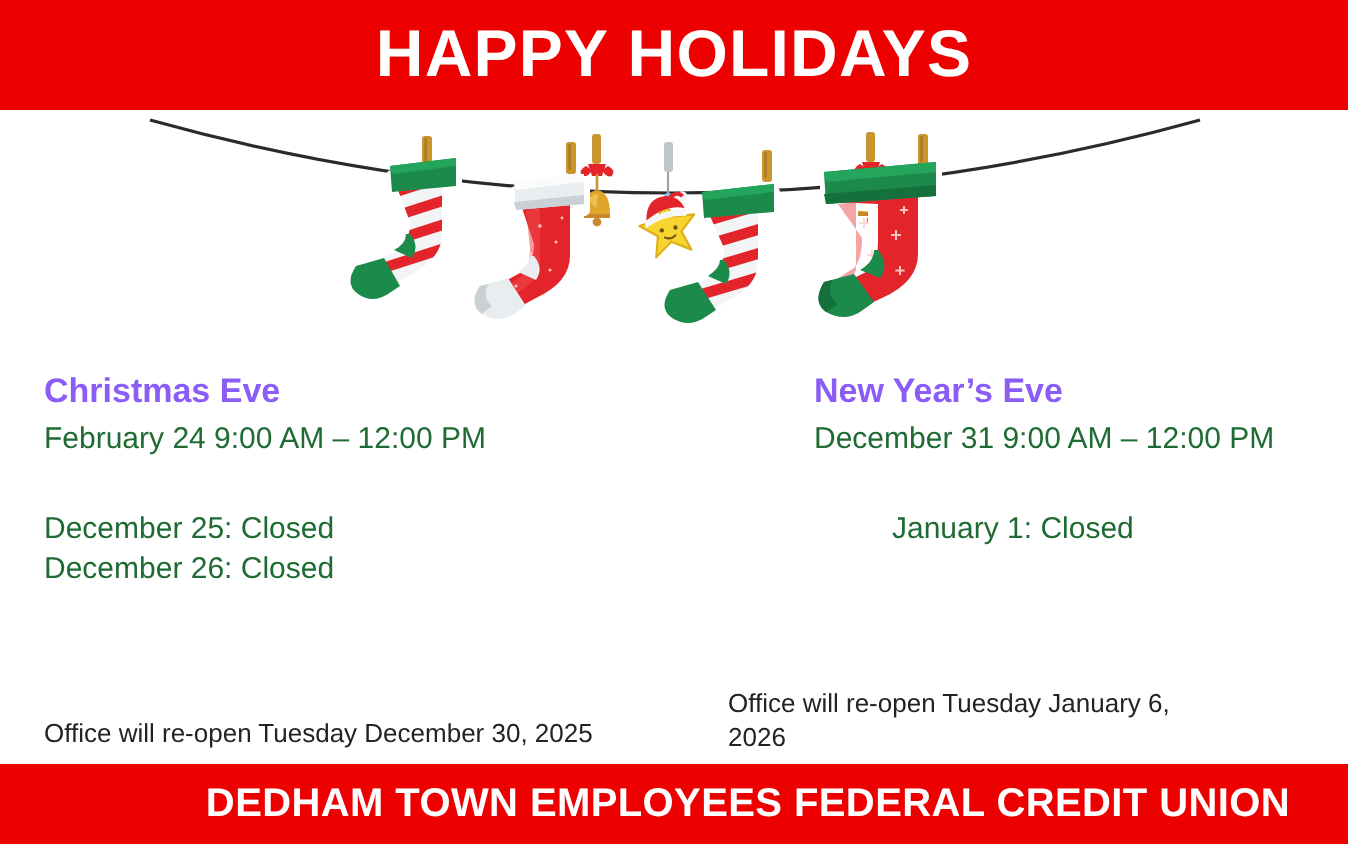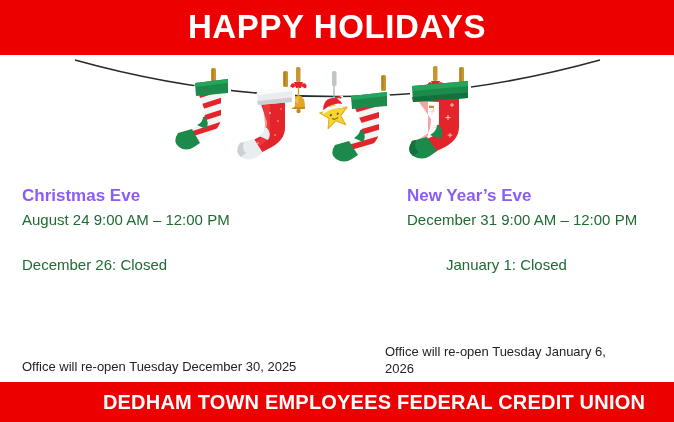--- a/index.html
+++ b/index.html
@@ -88,21 +88,21 @@
 
   .reopen {
     position: absolute;
     color: #232323;
     font-size: 13px;
     line-height: 17px;
     margin: 0;
     font-family: "Liberation Sans", sans-serif;
   }
   .reopen-left  { left: 22px;  top: 358px; }
-  .reopen-right { left: 385px; top: 343px; }
+  .reopen-right { left: 364px; top: 343px; }
 
   
   .bottom-banner {
     position: absolute;
     left: 0;
     top: 382px;
     width: 674px;
     height: 40px;
     background: #ED0000;
   }
@@ -309,24 +309,25 @@
         <path d="M 439 70 Q 445 77 440 84 L 430 80 Q 437 76 437 70 Z" fill="#1B8A4B"></path>
       </g>
 
     </svg>
   </div>
 
   <div class="col col-left">
 
     <div class="block">
       <p class="heading">Christmas Eve</p>
-      <p class="detail">August 24 9:00 AM – 12:00 PM</p>
+      <p class="detail">February 24 9:00 AM – 12:00 PM</p>
     </div>
 
     <div class="block block-second">
+      <p class="detail">December 25: Closed</p>
       <p class="detail">December 26: Closed</p>
     </div>
 
   </div>
 
   <p class="reopen reopen-left">Office will re-open Tuesday December 30, 2025</p>
 
   <div class="col col-right">
 
     <div class="block">

